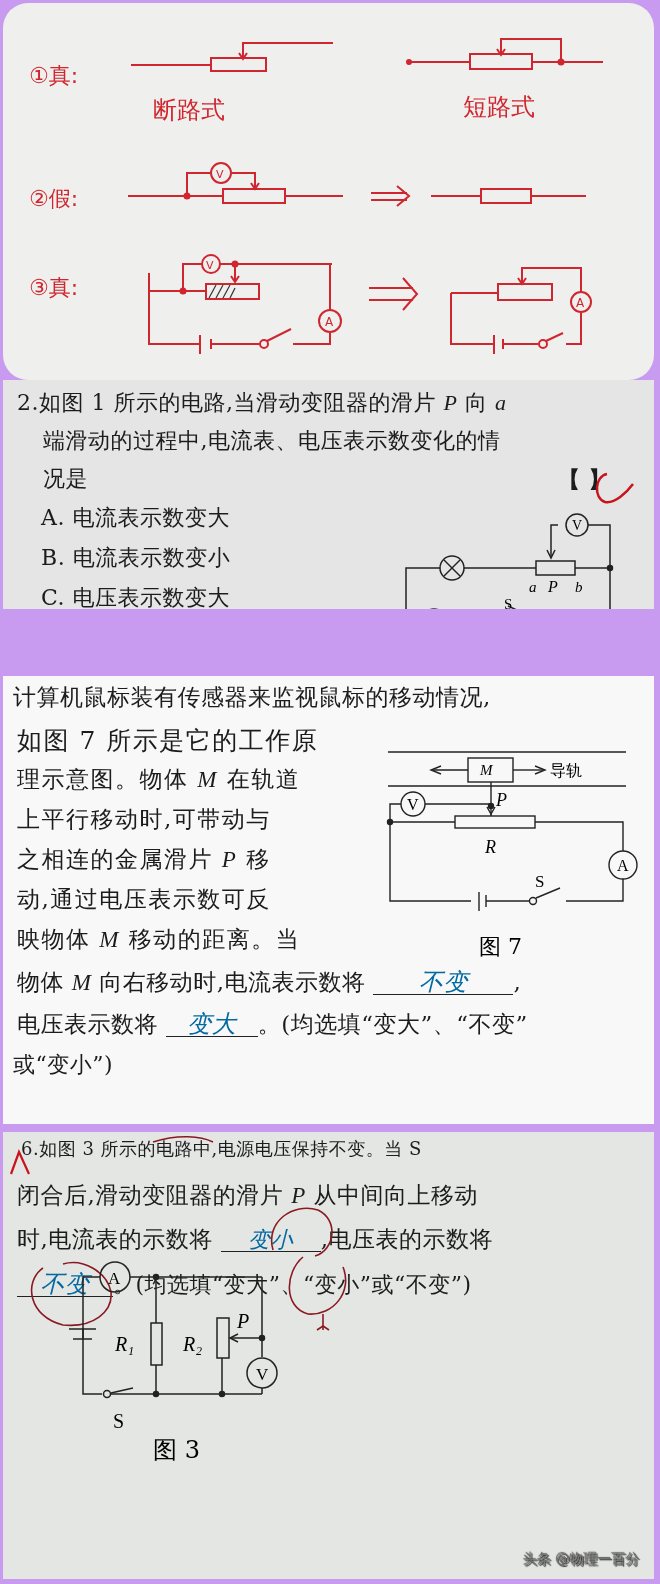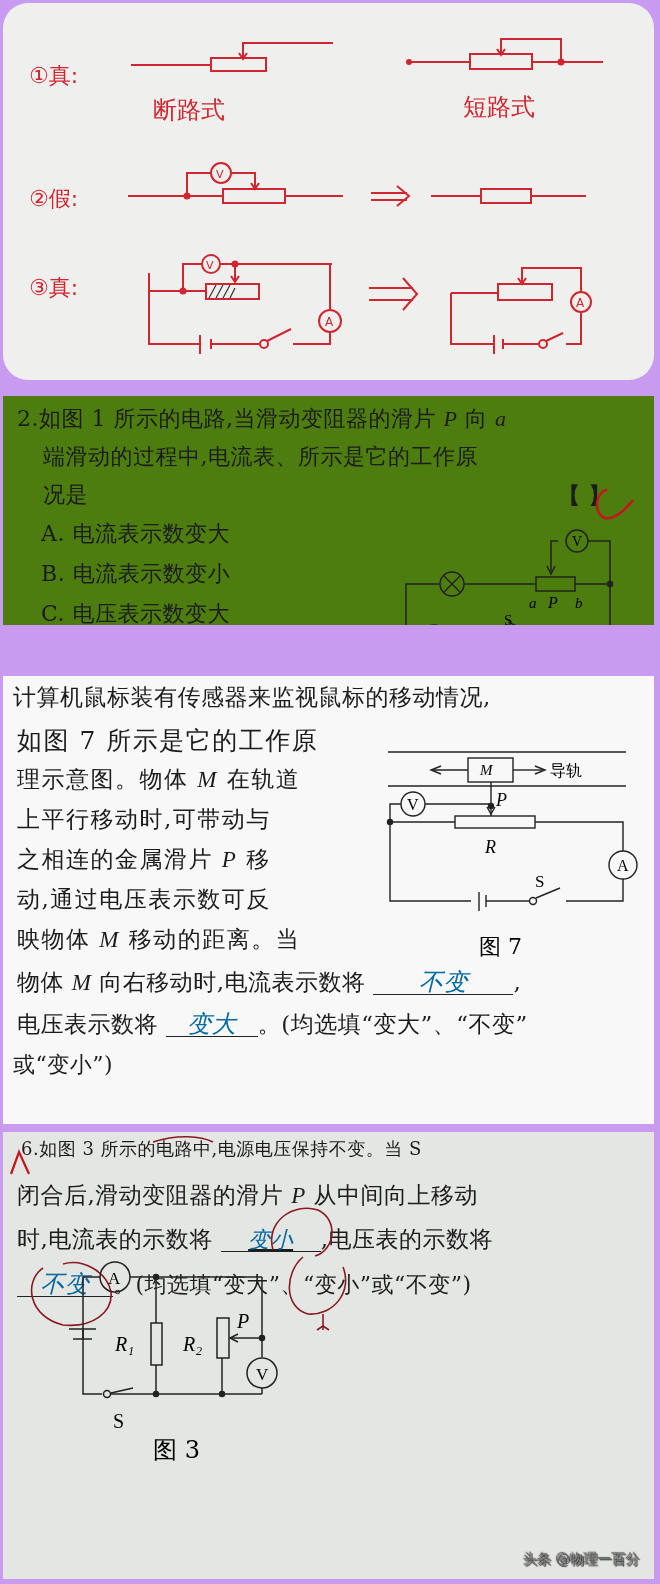--- a/index.html
+++ b/index.html
@@ -1,20 +1,20 @@
 <!DOCTYPE html>
 <html><head>
   <meta charset="utf-8">
   <style>
     * { box-sizing: border-box; margin: 0; padding: 0; }
     html, body { width: 660px; height: 1584px; background: #c89af0; overflow: hidden; }
     body { position: relative; font-family: "DejaVu Serif", "Liberation Serif", serif; color: #1c1c1c; }
     .panel { position: absolute; left: 3px; width: 651px; overflow: hidden; }
     #p1 { top: 3px; height: 377px; background: #efefed; border-radius: 25px; }
-    #p2 { top: 396px; height: 229px; background: #4d7c0f; }
+    #p2 { top: 380px; height: 229px; background: #e5e5e5; }
     #p3 { top: 676px; height: 448px; background: #f7f8f7; }
     #p4 { top: 1132px; height: 447px; background: #e4e6e3; }
     svg { position: absolute; left: 0; top: 0; overflow: visible; }
     .hw { font-family: "DejaVu Sans", sans-serif; fill: #d0262f; }
     .line { position: absolute; font-size: 22px; line-height: 1.0; white-space: nowrap; letter-spacing: 0.5px; }
     .it { font-style: italic; font-family: "Liberation Serif", serif; }
     .red { color: #0369a1; font-family: "DejaVu Sans", sans-serif; font-style: italic; }
     .blank { display: inline-block; border-bottom: 1.5px solid #222; text-align: center; }
     .watermark { position: absolute; right: 14px; bottom: 10px; font-family: "DejaVu Sans", sans-serif; font-size: 14px; color: #737373; text-shadow: 1px 1px 1px #333, -1px -1px 1px #555; }
   </style>
@@ -106,21 +106,21 @@
     <text class="hw" x="203" y="266" font-size="11">V</text>
     <text class="hw" x="322" y="323" font-size="12">A</text>
     <text class="hw" x="573" y="304" font-size="12">A</text>
   </svg>
 </div>
 
 <div id="p2" class="panel">
   <div class="line" style="left:14px; top:12px; font-size:22px;">
     <span>2.如图 1 所示的电路,当滑动变阻器的滑片 </span><span class="it">P</span><span> 向 </span><span class="it">a</span>
   </div>
-  <div class="line" style="left:40px; top:50px;">端滑动的过程中,电流表、所示是它的工作原</div>
+  <div class="line" style="left:40px; top:50px;">端滑动的过程中,电流表、电压表示数变化的情</div>
   <div class="line" style="left:40px; top:88px;">况是</div>
   <div class="line" style="left:555px; top:88px; font-weight:bold;">
     <span>【</span><span style="display:inline-block; width:8px;"></span><span>】</span>
   </div>
   <svg width="651" height="278">
     <path d="M604,94 C592,96 590,118 602,122 C612,124 624,112 630,104" stroke="#c8141c" stroke-width="2.5" fill="none"></path>
   </svg>
   <div class="line" style="left:38px; top:127px;"><span>A.</span> <span>电流表示数变大</span></div>
   <div class="line" style="left:38px; top:167px;"><span>B.</span> <span>电流表示数变小</span></div>
   <div class="line" style="left:38px; top:207px;"><span>C.</span> <span>电压表示数变大</span></div>
@@ -206,21 +206,21 @@
     <text x="482" y="177" font-size="18" font-style="italic" font-family="Liberation Serif, serif">R</text>
     <text x="614" y="195" font-size="16" font-family="Liberation Serif, serif">A</text>
     <text x="532" y="211" font-size="17" font-family="Liberation Serif, serif">S</text>
     <text x="476" y="278" font-size="22" font-family="DejaVu Serif, serif">图 7</text>
   </svg>
 </div>
 
 <div id="p4" class="panel">
   <div class="line" style="left:18px; top:8px; font-size:18px;text-align:right;">6.如图 3 所示的电路中,电源电压保持不变。当 S</div>
   <div class="line" style="left:14px; top:52px; font-size:23px;"><span>闭合后,滑动变阻器的滑片 </span><span class="it">P</span><span> 从中间向上移动</span></div>
-  <div class="line" style="left:14px; top:96px; font-size:23px;"><span>时,电流表的示数将</span> <span class="blank" style="width:100px;text-decoration:underline;"><span class="red" style="font-size:22px;">变小</span></span><span>,电压表的示数将</span></div>
+  <div class="line" style="left:14px; top:96px; font-size:23px;"><span>时,电流表的示数将</span> <span class="blank" style="width:100px;"><span class="red" style="font-size:22px;">变小</span></span><span>,电压表的示数将</span></div>
   <div class="line" style="left:14px; top:140px; font-size:22px;"><span class="blank" style="width:96px;"><span class="red" style="font-size:24px;">不变</span></span><span>。(均选填“变大”、“变小”或“不变”)</span></div>
 
   <svg width="651" height="447">
     <g stroke="#8a1a22" stroke-width="1.6" fill="none">
       <polyline points="8,42 16,20 26,42" stroke="#c8141c" stroke-width="2.2"></polyline>
       <path d="M150,10 C175,2 198,4 210,10"></path>
       <path d="M270,118 C262,90 290,70 315,78 C336,88 332,118 312,124"></path>
       <path d="M40,136 C20,150 26,185 60,193 C90,196 110,180 108,160 C104,140 80,126 60,132"></path>
       <path d="M300,125 C282,140 280,175 305,182 C330,184 350,160 340,135"></path>
       <path d="M320,182 L320,198"></path>

